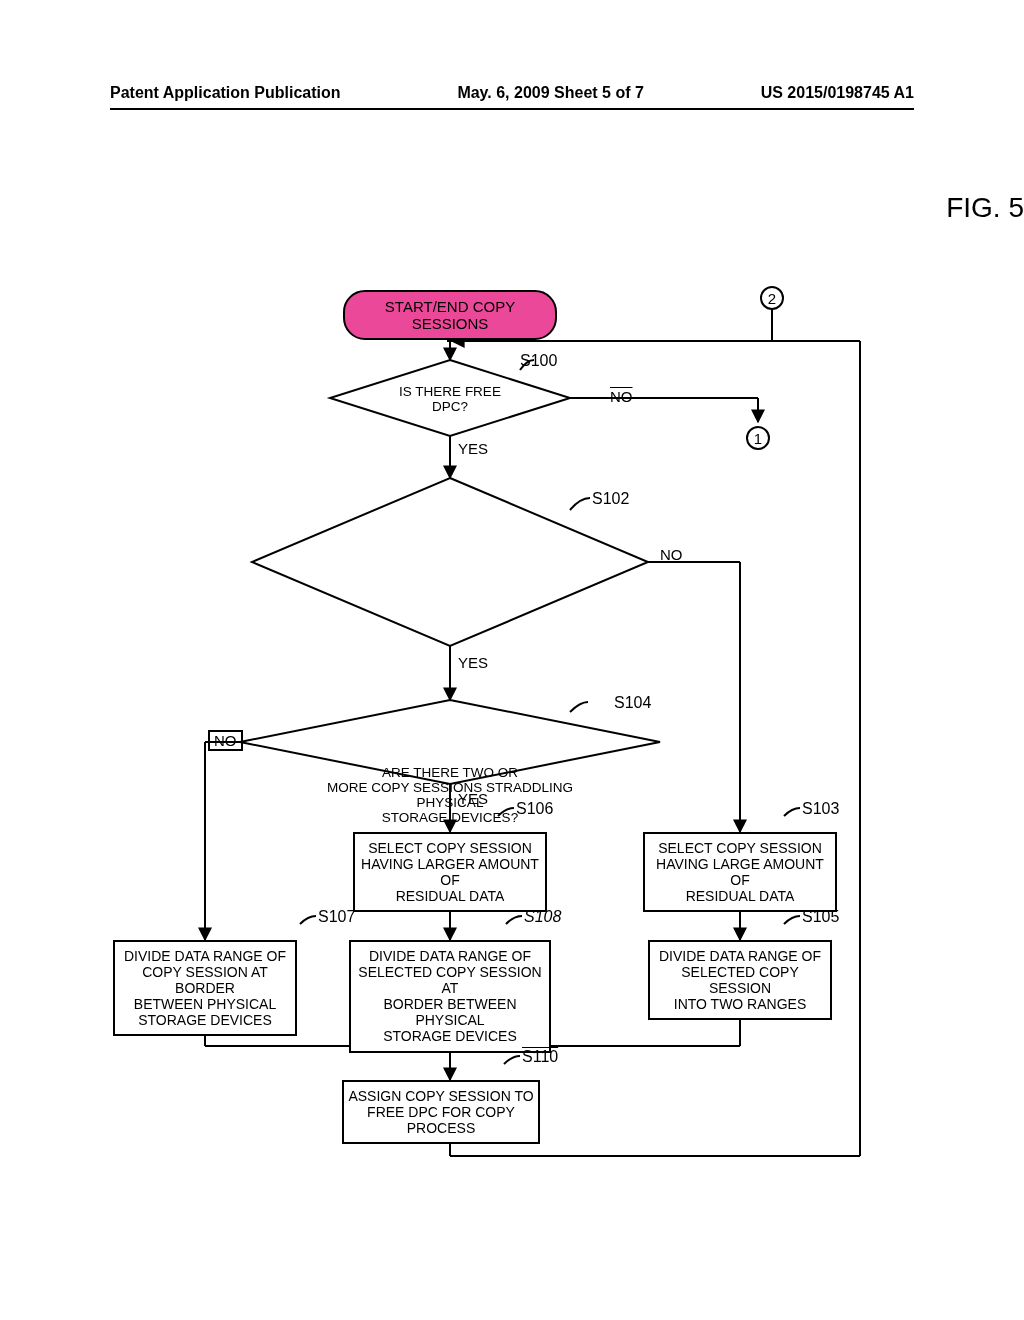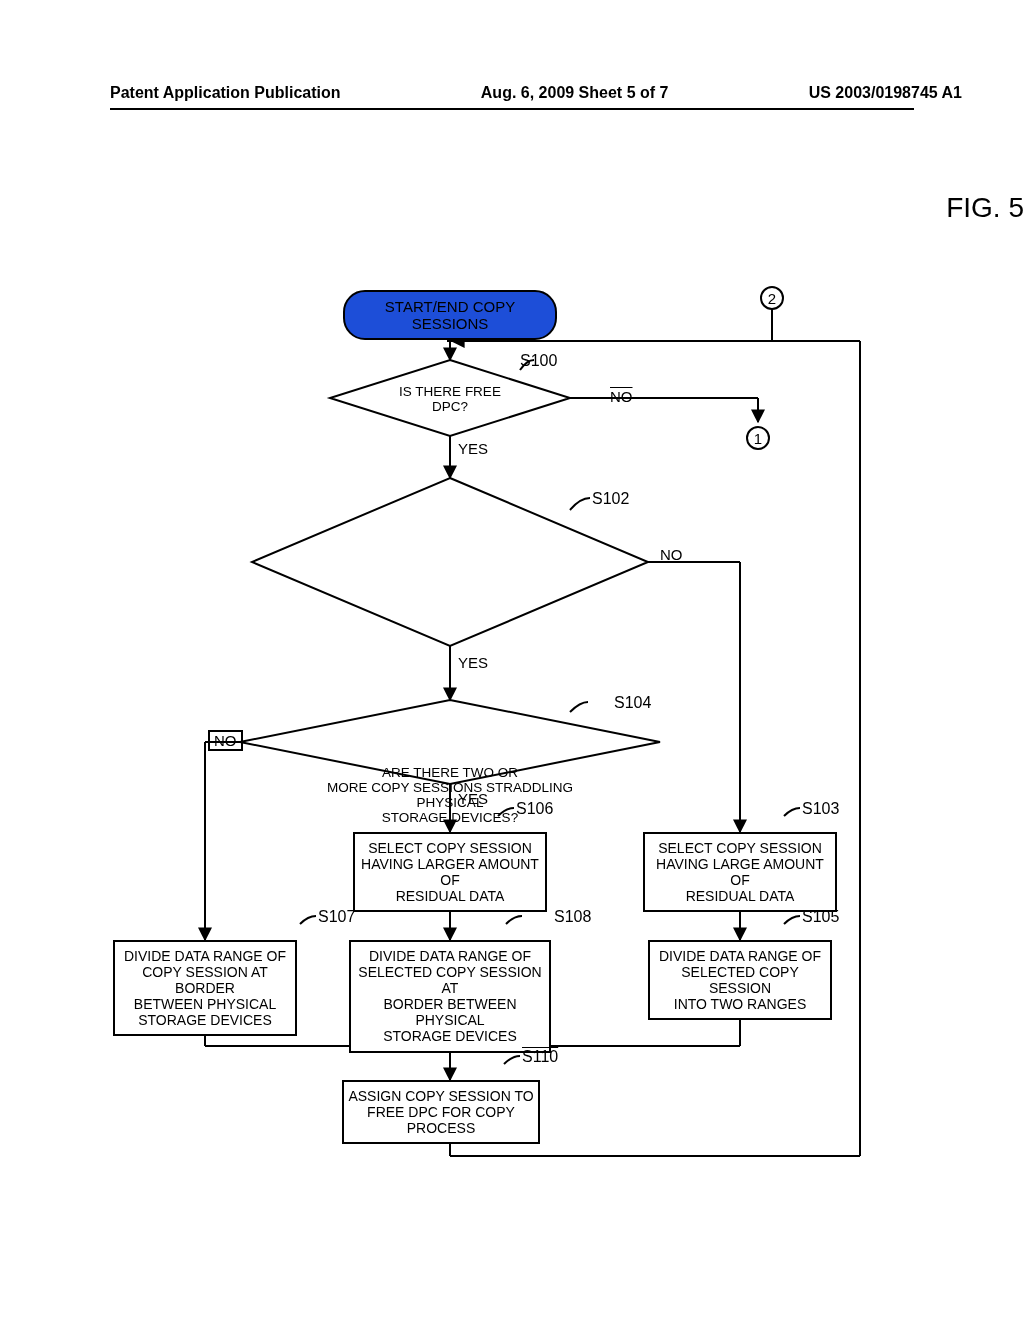--- a/index.html
+++ b/index.html
@@ -16,21 +16,21 @@
   }
   .header {
     position: absolute;
     top: 84px;
     left: 0;
     right: 0;
     display: flex;
     justify-content: space-between;
     font-size: 16px;
     font-weight: bold;
-    padding: 0 62px 6px 110px;
+    padding: 0 110px 6px 110px;
   }
   .header-rule {
     position: absolute;
     top: 108px;
     left: 110px;
     right: 110px;
     border-top: 2px solid #000;
   }
   .fig-title {
     position: absolute;
@@ -43,21 +43,21 @@
   }
   
   .abs { position: absolute; }
   
   .startbox {
     border: 2px solid #000;
     border-radius: 22px;
     text-align: center;
     font-size: 15px;
     padding: 6px 14px;
-    background: #1d4ed8;
+    background: #ec4899;
   }
   .rectbox {
     border: 2px solid #000;
     text-align: center;
     font-size: 14px;
     padding: 6px 1px;
     background: #fff;
     line-height: 1.15;
   }
   .steplabel {
@@ -85,22 +85,22 @@
     background: #fff;
   }
 </style>
 </head>
 <body>
 
 <div class="page">
 
   <div class="header">
     <span>Patent Application Publication</span>
-    <span>Aug. 6, 2009  Sheet 5 of 7</span>
-    <span>US 2003/0198745 A1</span>
+    <span>May. 6, 2009  Sheet 5 of 7</span>
+    <span>US 2015/0198745 A1</span>
   </div>
   <div class="header-rule"></div>
 
   <div class="fig-title">FIG. 5</div>
 
   <svg width="1024" height="1320">
     <defs>
       <marker id="arrow" viewBox="0 0 10 10" refX="9" refY="5" markerWidth="7" markerHeight="7" orient="auto-start-reverse">
         <path d="M 0 0 L 10 5 L 0 10 z" fill="#000"></path>
       </marker>
@@ -184,21 +184,21 @@
   <div class="abs rectbox" style="left:353px; top:832px; width:194px;">SELECT COPY SESSION<br>HAVING LARGER AMOUNT OF<br>RESIDUAL DATA</div>
   <div class="abs steplabel" style="left:516px; top:800px;">S106</div>
 
   <div class="abs rectbox" style="left:643px; top:832px; width:194px;">SELECT COPY SESSION<br>HAVING LARGE AMOUNT OF<br>RESIDUAL DATA</div>
   <div class="abs steplabel" style="left:802px; top:800px;">S103</div>
 
   <div class="abs rectbox" style="left:113px; top:940px; width:184px;">DIVIDE DATA RANGE OF<br>COPY SESSION AT BORDER<br>BETWEEN PHYSICAL<br>STORAGE DEVICES</div>
   <div class="abs steplabel" style="left:318px; top:908px;">S107</div>
 
   <div class="abs rectbox" style="left:349px; top:940px; width:202px;">DIVIDE DATA RANGE OF<br>SELECTED COPY SESSION AT<br>BORDER BETWEEN PHYSICAL<br>STORAGE DEVICES</div>
-  <div class="abs steplabel" style="left:554px; top:908px;">S108</div>
+  <div class="abs steplabel" style="left:524px; top:908px;font-style:italic;">S108</div>
 
   <div class="abs rectbox" style="left:648px; top:940px; width:184px;">DIVIDE DATA RANGE OF<br>SELECTED COPY SESSION<br>INTO TWO RANGES</div>
   <div class="abs steplabel" style="left:802px; top:908px;">S105</div>
 
   <div class="abs rectbox" style="left:342px; top:1080px; width:198px;">ASSIGN COPY SESSION TO<br>FREE DPC FOR COPY PROCESS</div>
   <div class="abs steplabel" style="left:522px; top:1048px; text-decoration: overline;">S110</div>
 
   <div class="abs connector-circle" style="left:746px; top:426px;">1</div>
   <div class="abs connector-circle" style="left:760px; top:286px;">2</div>
 

